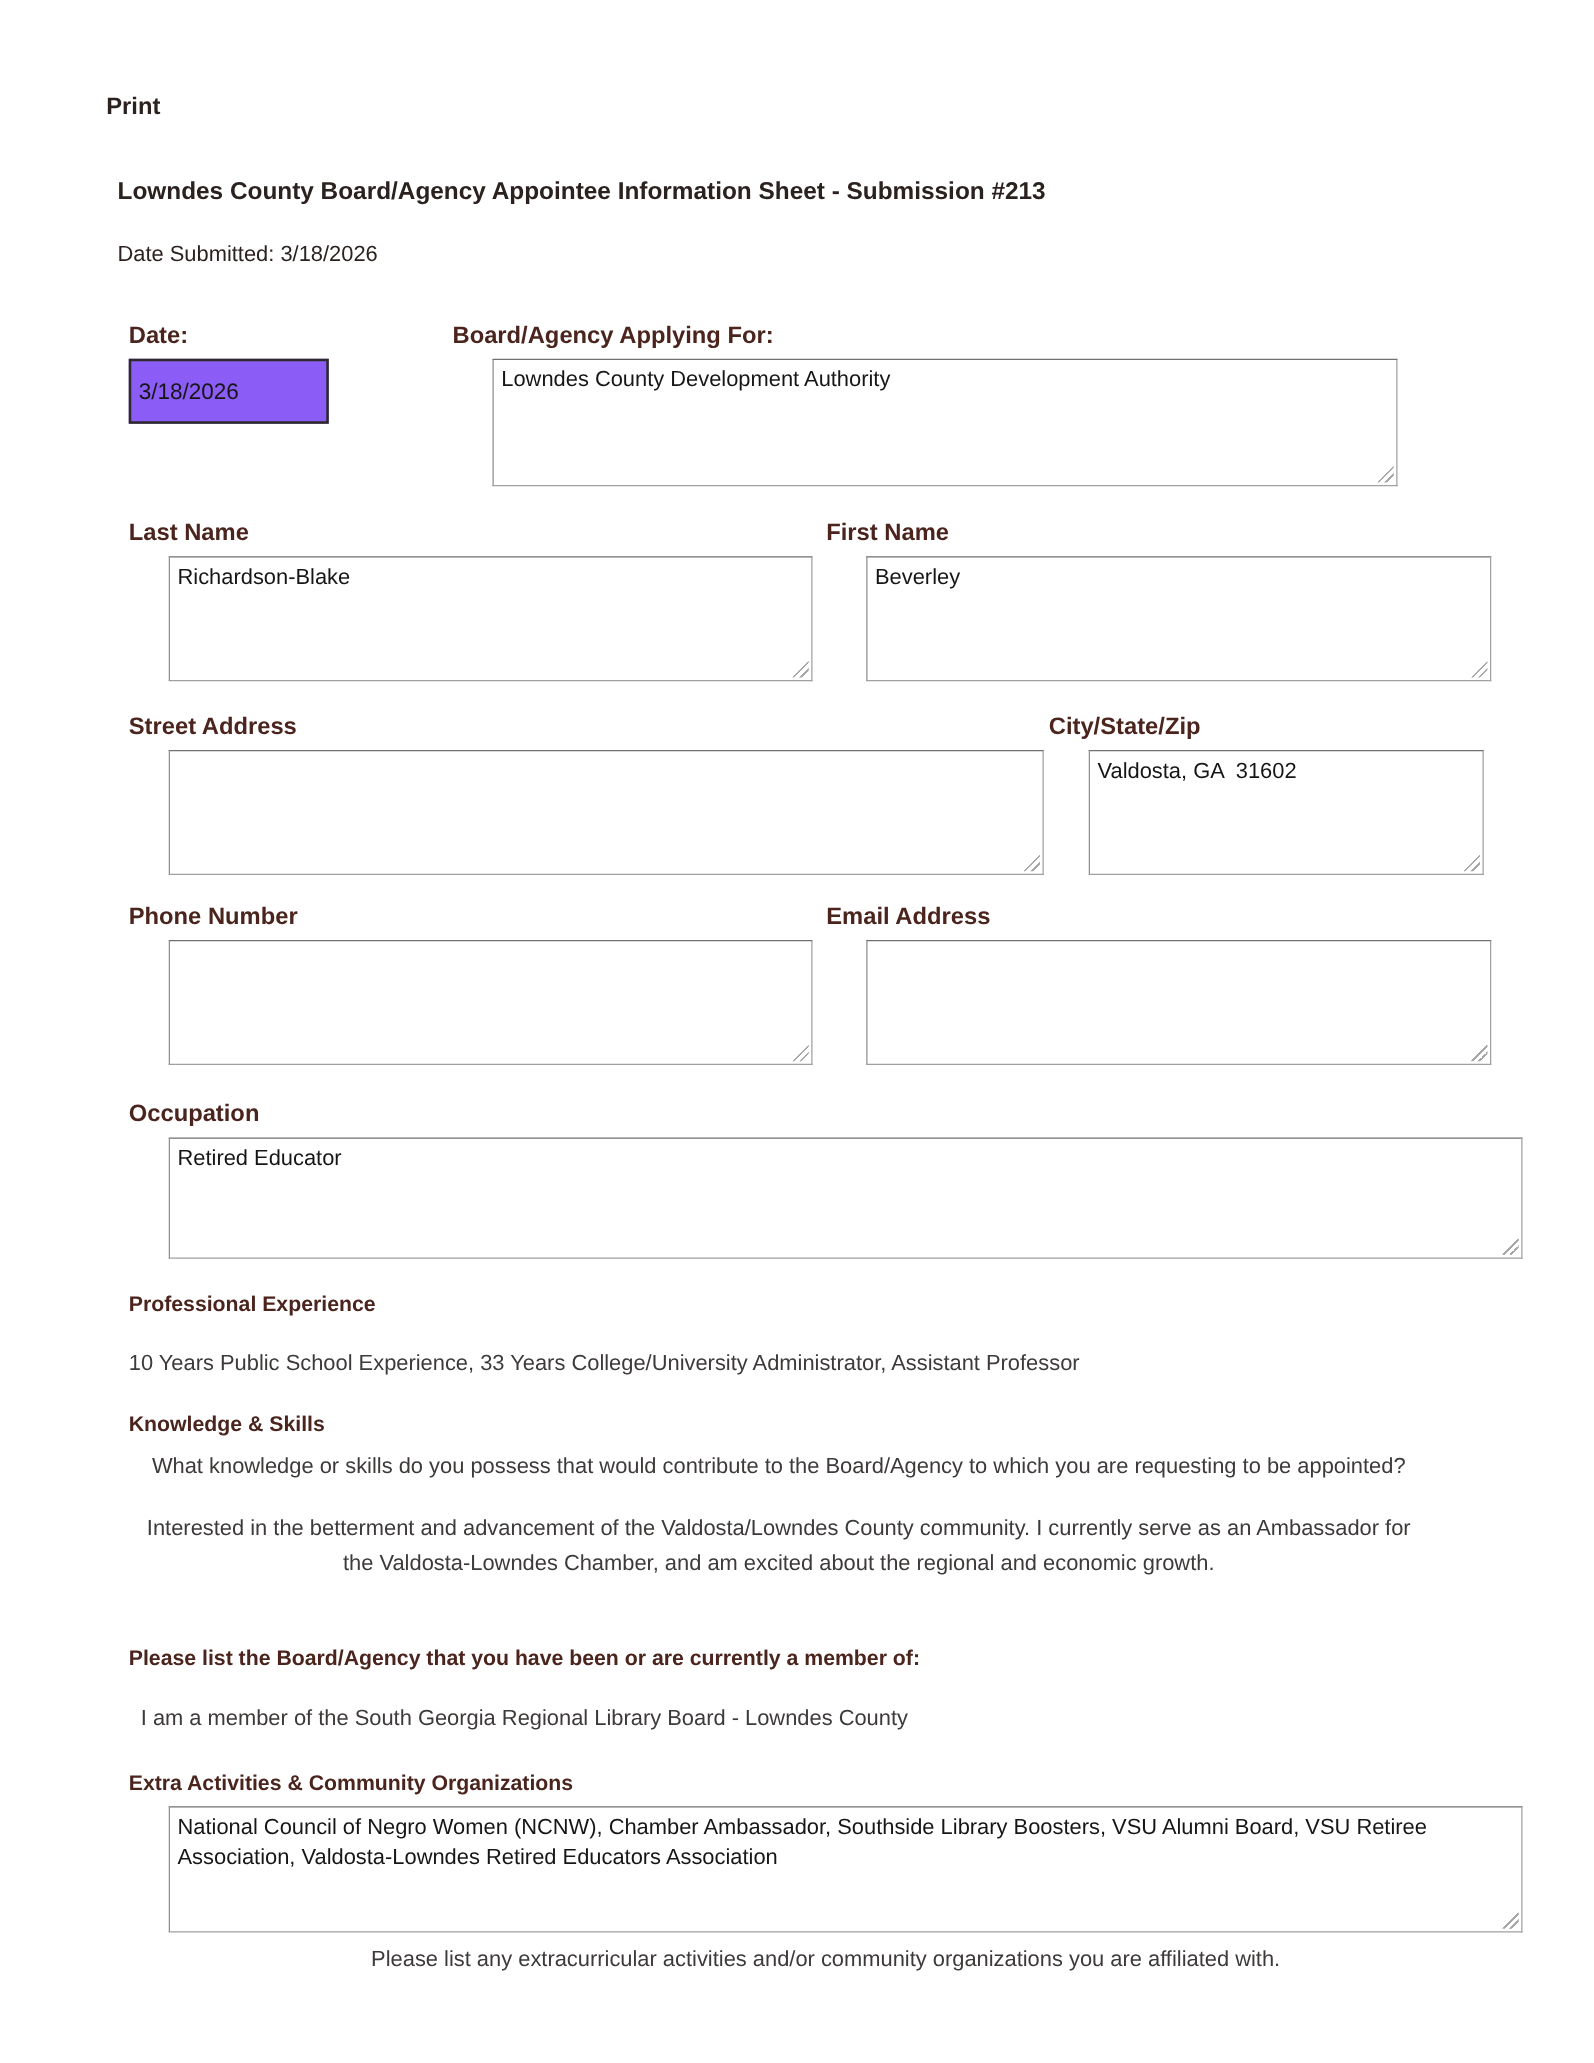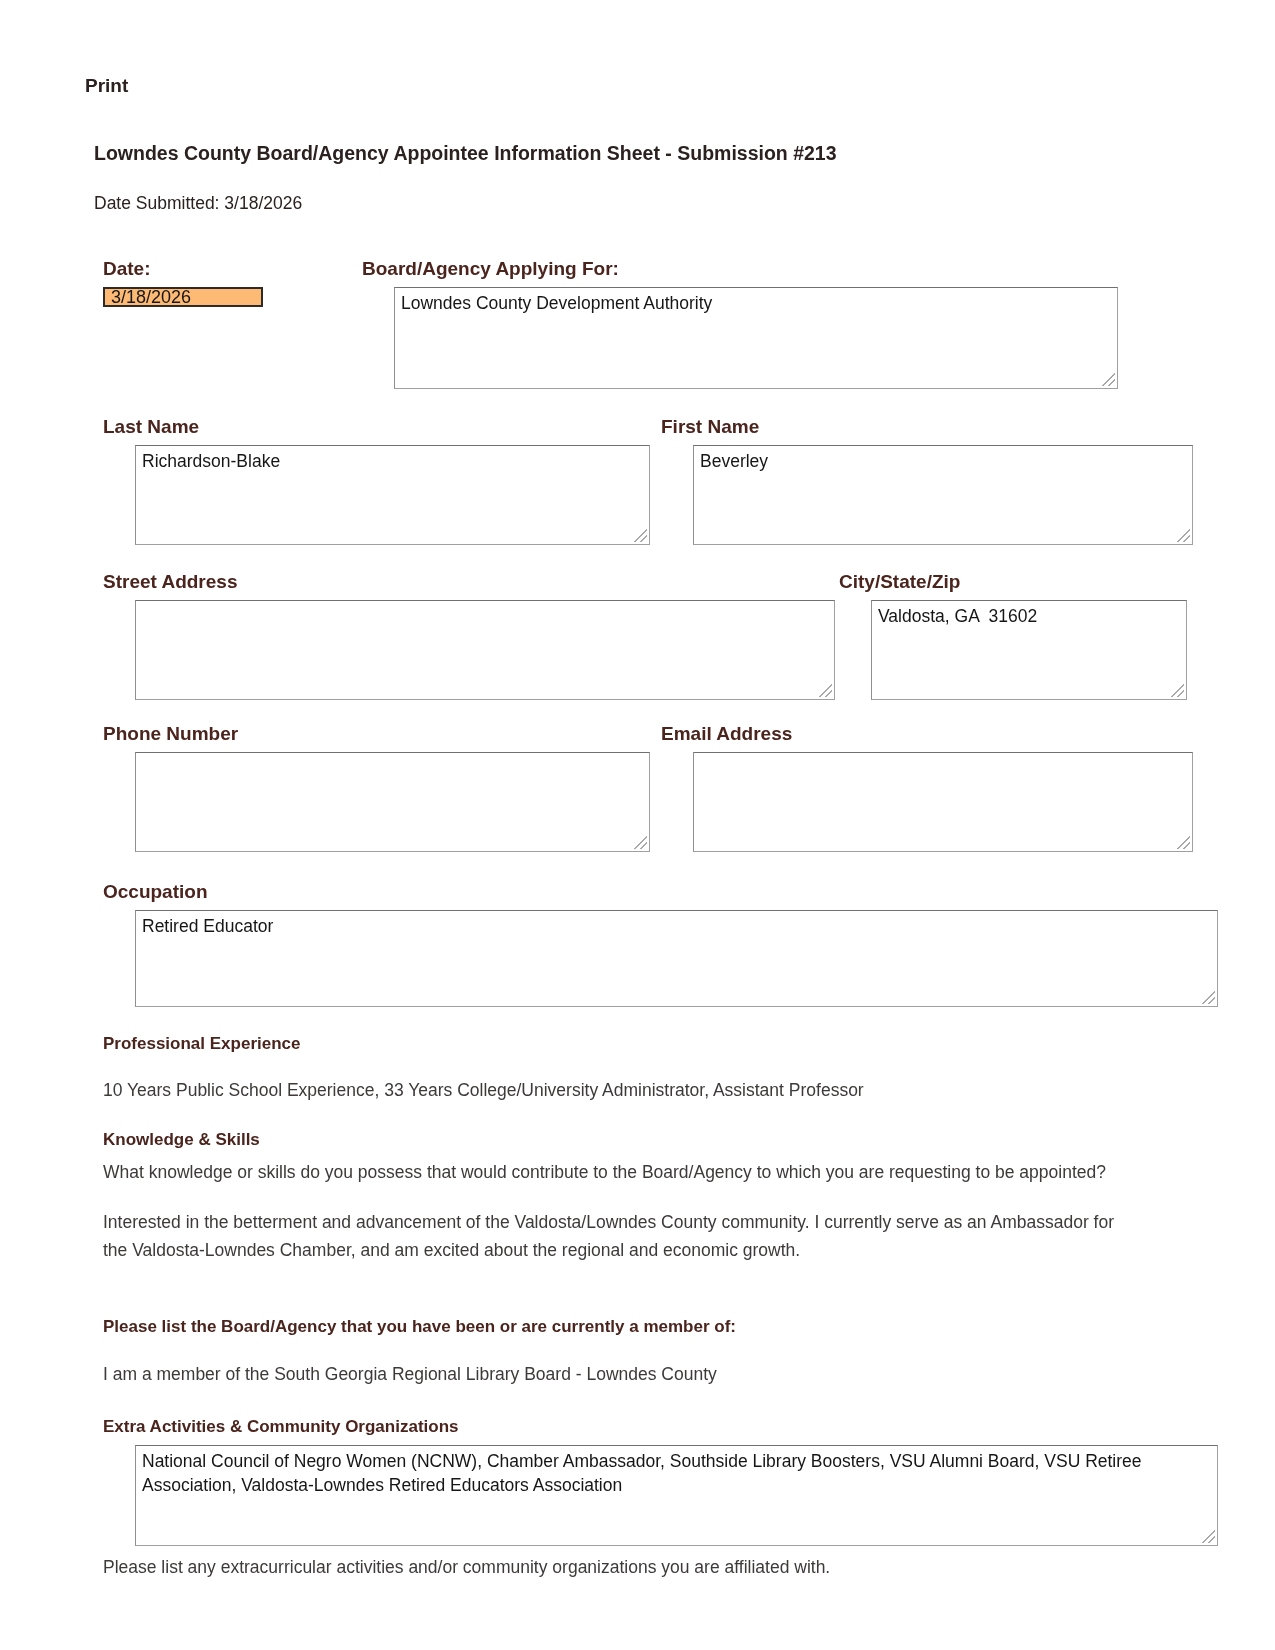--- a/index.html
+++ b/index.html
@@ -50,31 +50,31 @@
     width: 13px; height: 13px;
     background: linear-gradient(135deg,
       transparent 48%, #a8a8a8 48%, #a8a8a8 56%,
       transparent 56%, transparent 70%, #a8a8a8 70%, #a8a8a8 78%,
       transparent 78%);
     cursor: nwse-resize;
   }
 
   .date-input {
     display: block;
-    width: 160px; height: 20px;
+    width: 160px; height: 52px;
     border: 2px solid #2e2a28;
     font-family: "Liberation Sans", sans-serif;
     font-size: 18px; color: #161616;
     padding: 2px 6px;
-    outline: none; background: #fdba74;
+    outline: none; background: #8b5cf6;
   }
 
   .body-text {
     font-size: 17.5px; color: #3d3a39; line-height: 28px;
-    margin: 0; max-width: 1040px;
+    margin: 0; max-width: 1040px; text-align: center;
   }
   .section-label {
     font-size: 17px; font-weight: bold; color: #4a241d; line-height: 18px;
   }
 </style>
 </head>
 <body>
 
 <div class="abs" style="left:85px; top:76px;">
   <a href="#" class="print-link">Print</a>

